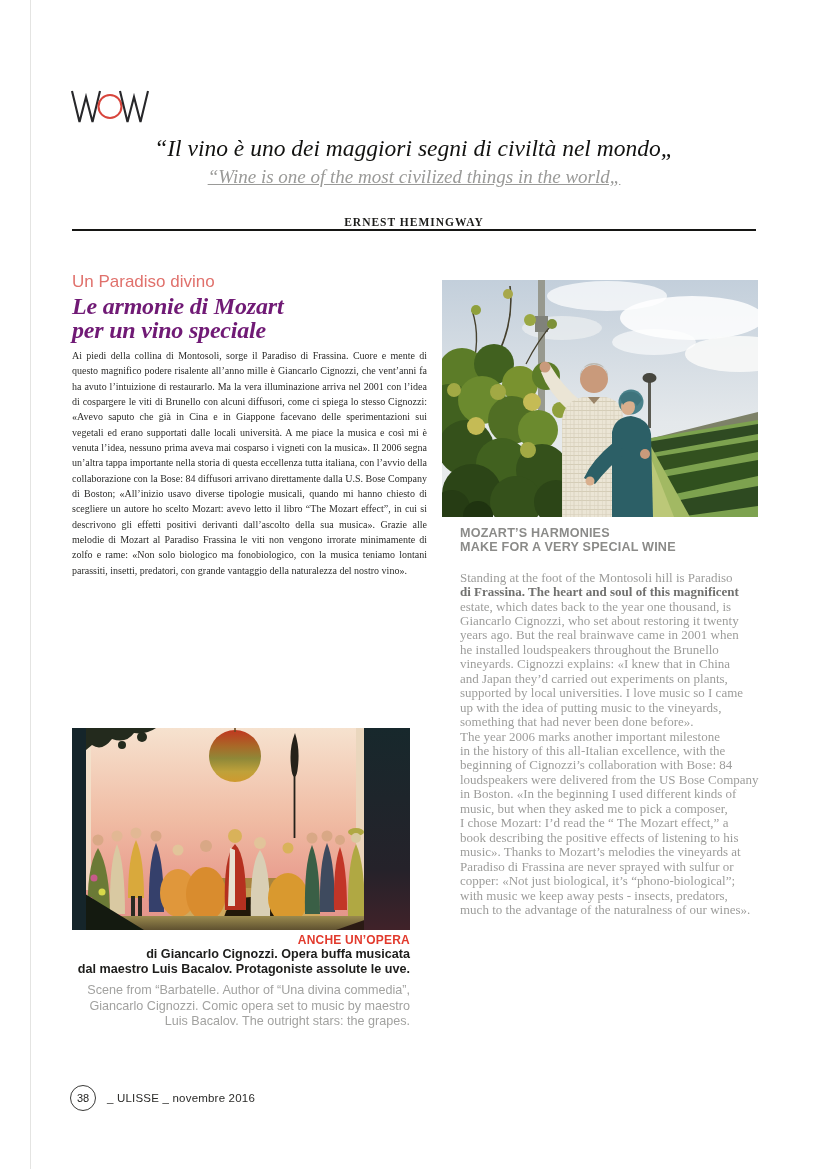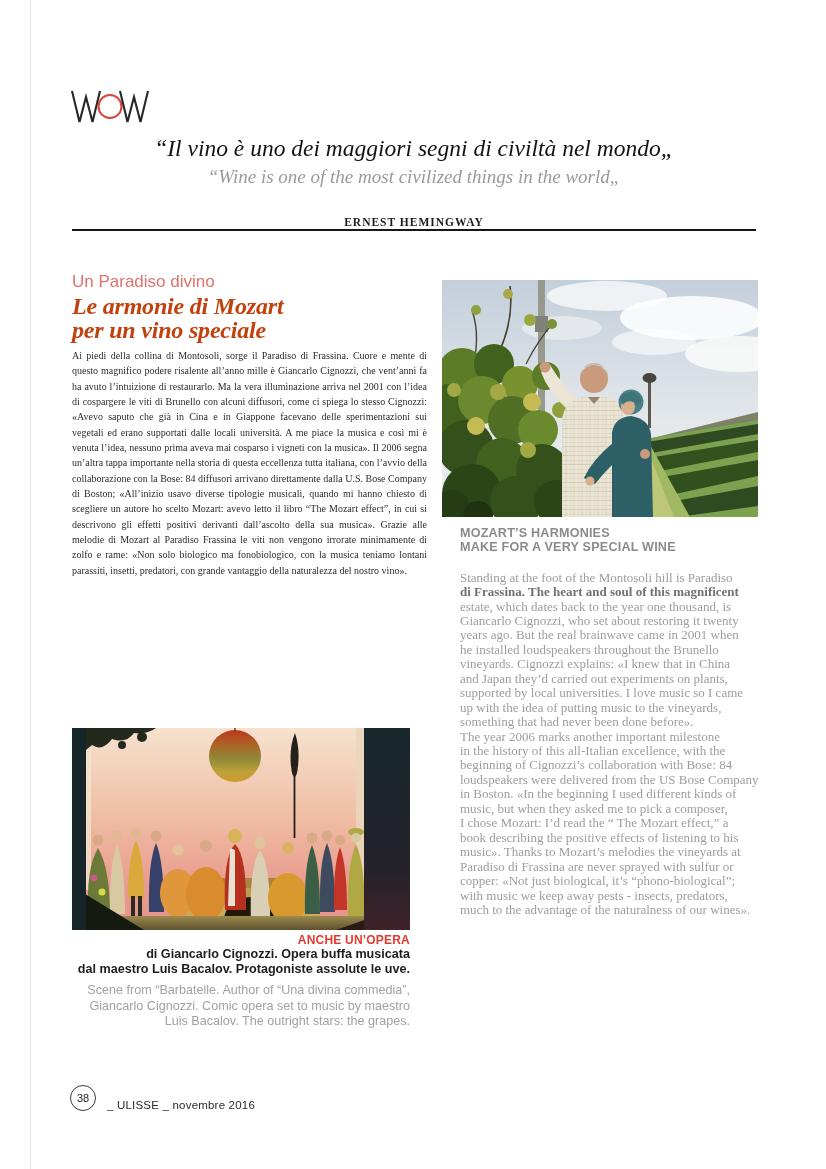--- a/index.html
+++ b/index.html
@@ -4,49 +4,49 @@
 <style>
   html,body{margin:0;padding:0;background:#ffffff;}
   .page{position:relative;width:826px;height:1169px;background:#ffffff;overflow:hidden;
         font-family:"Liberation Serif", serif;color:#1d1d1b;}
   .edge-line{position:absolute;left:30px;top:0;width:1px;height:1169px;background:#e4e4e2;}
 
   .logo{position:absolute;left:70px;top:88px;}
 
   .quote-block{position:absolute;left:72px;top:134px;width:684px;text-align:center;}
   .quote-it{font-style:italic;font-size:23.5px;line-height:28px;color:#121210;}
-  .quote-en{font-style:italic;font-size:19px;line-height:24px;color:#9a9a98;margin-top:3px;}
+  .quote-en{font-style:italic;font-size:19px;line-height:24px;color:#9a9a98;margin-top:3px;text-decoration:underline;}
   .quote-attr{font-size:11.5px;font-weight:bold;letter-spacing:1px;color:#1d1d1b;margin-top:27px;}
 
   .rule{position:absolute;left:72px;top:229px;width:684px;height:2px;background:#161614;}
 
   .left-col{position:absolute;left:72px;top:272px;width:355px;}
   .kicker{font-family:"Liberation Sans", sans-serif;font-size:17px;color:#e0716c;}
   .headline{font-weight:bold;font-style:italic;font-size:24px;line-height:23.5px;
-            white-space:pre-line;margin-top:3px;color:#c2410c;letter-spacing:-0.2px;}
+            white-space:pre-line;margin-top:3px;color:#701a75;letter-spacing:-0.2px;}
   .body-it{margin-top:6px;font-size:10px;line-height:15.35px;text-align:justify;color:#2c2c2a;}
 
   .photo-vineyard{position:absolute;left:442px;top:280px;width:316px;height:237px;}
   .photo-opera{position:absolute;left:72px;top:728px;width:338px;height:202px;}
   .photo-vineyard svg,.photo-opera svg{display:block;}
 
   .right-col{position:absolute;left:460px;top:527px;width:322px;}
   .en-heading{font-family:"Liberation Sans", sans-serif;font-weight:bold;font-size:12.6px;
               line-height:13.8px;color:#8b8b89;white-space:pre-line;letter-spacing:0.2px;}
   .en-body{margin-top:16px;font-size:13px;line-height:14.45px;color:#9d9d9b;white-space:pre-line;}
   .en-body .em-line{font-weight:bold;color:#71716f;}
 
   .opera-caption{position:absolute;left:72px;top:933px;width:338px;text-align:right;
                  font-family:"Liberation Sans", sans-serif;}
   .cap-label{font-weight:bold;font-size:12px;color:#e23a2d;letter-spacing:0.2px;}
   .cap-line{font-weight:bold;font-size:12.6px;line-height:15.2px;color:#1d1d1b;}
   .cap-line em{font-style:italic;}
   .cap-en{margin-top:6px;font-size:12.6px;line-height:15.2px;color:#a2a2a0;white-space:pre-line;}
 
-  .footer{position:absolute;left:70px;top:1085px;display:flex;align-items:flex-end;
+  .footer{position:absolute;left:70px;top:1085px;display:flex;align-items:center;
           font-family:"Liberation Sans", sans-serif;}
   .page-badge{width:24px;height:24px;border:1.2px solid #3a3a38;border-radius:50%;
               display:flex;align-items:center;justify-content:center;font-size:11px;color:#1d1d1b;}
   .issue{margin-left:11px;font-size:11.5px;color:#2a2a28;letter-spacing:0.2px;}
 </style>
 </head>
 <body>
 
 <div class="page">
 

